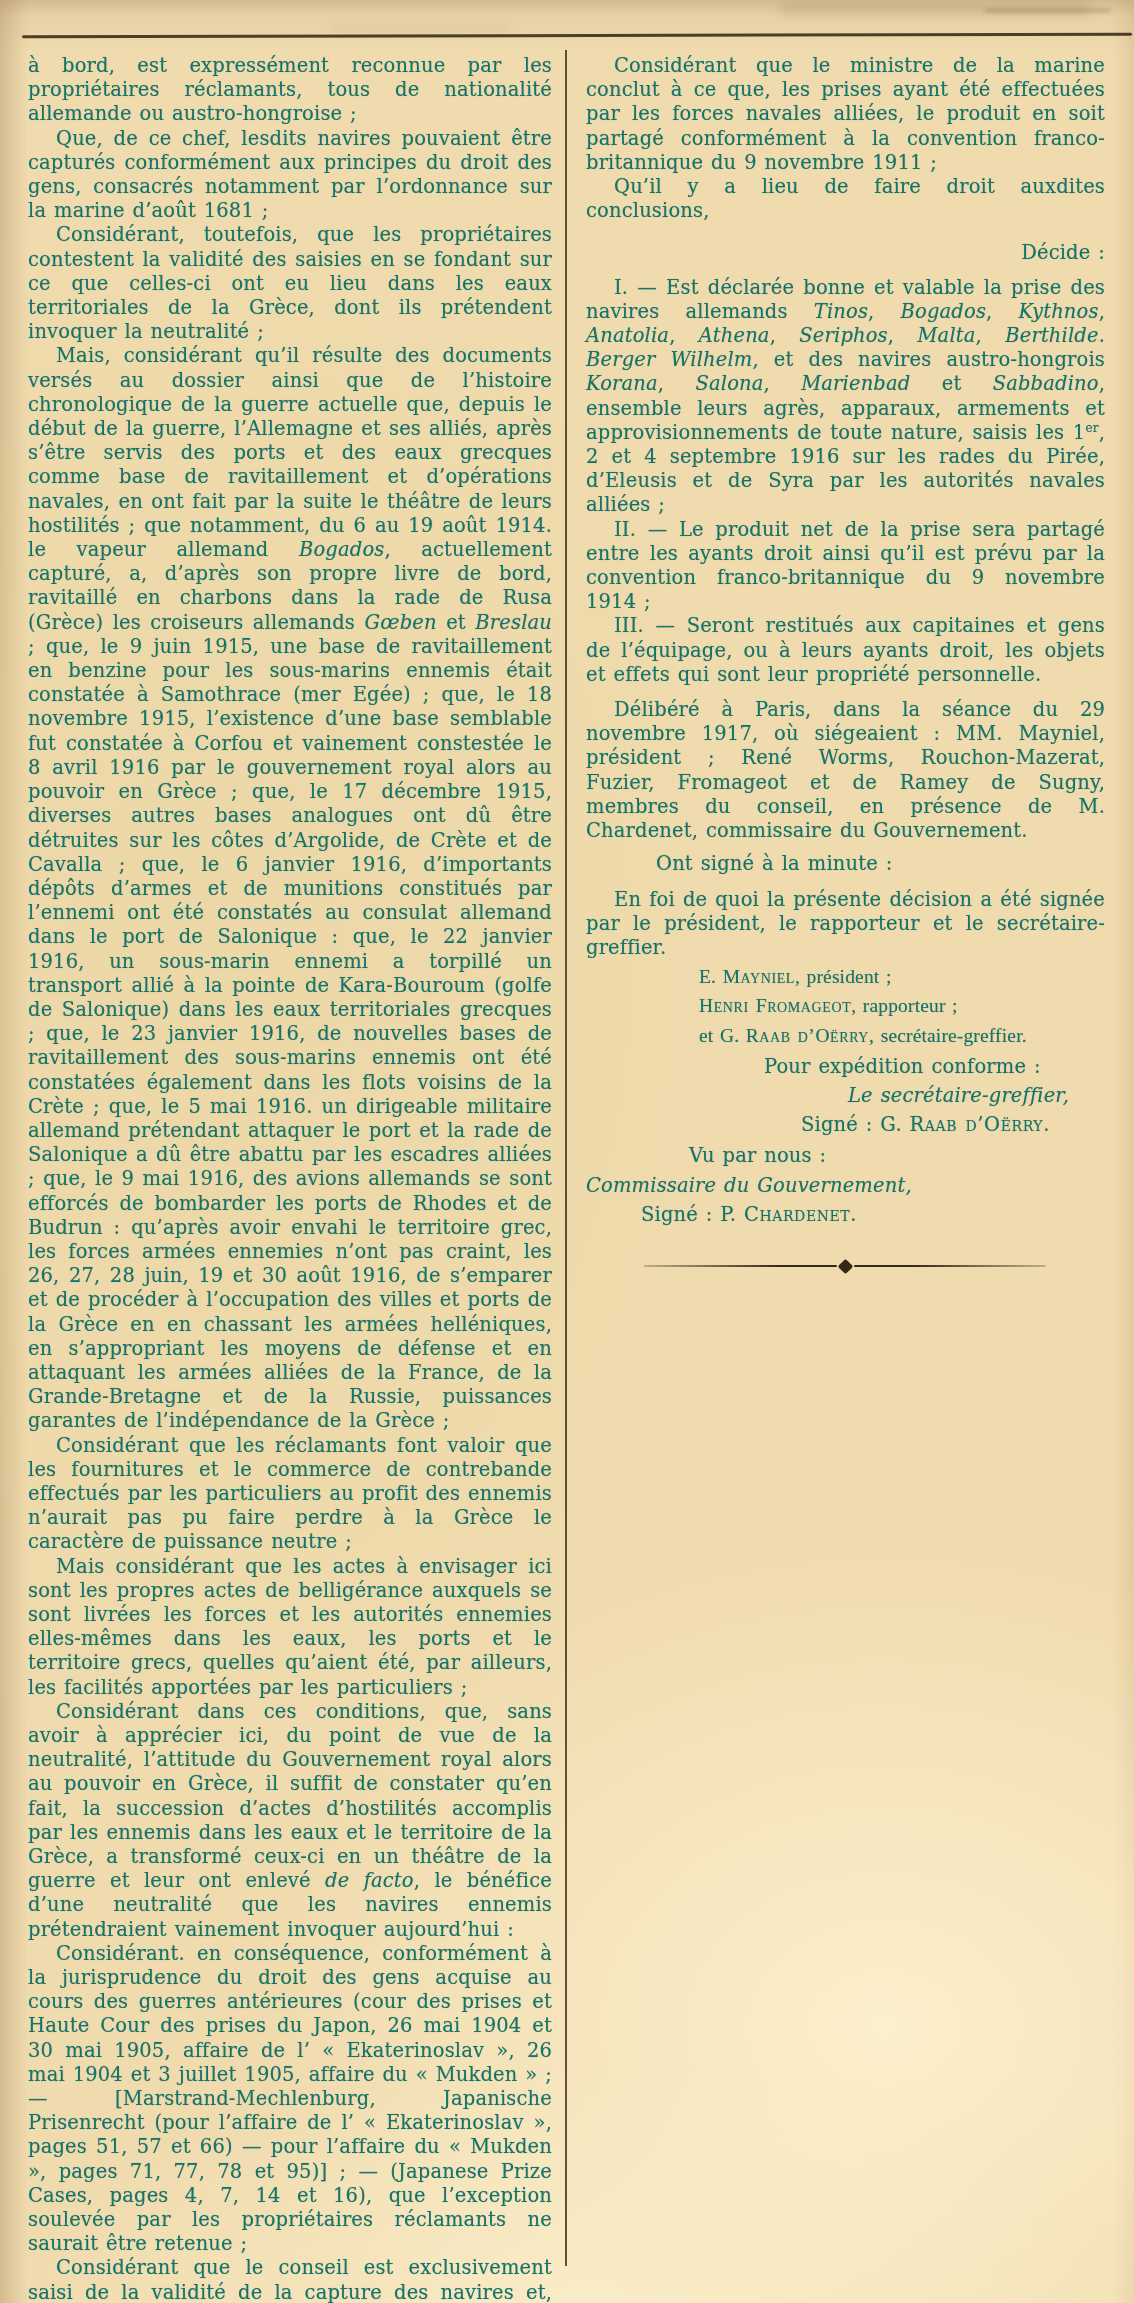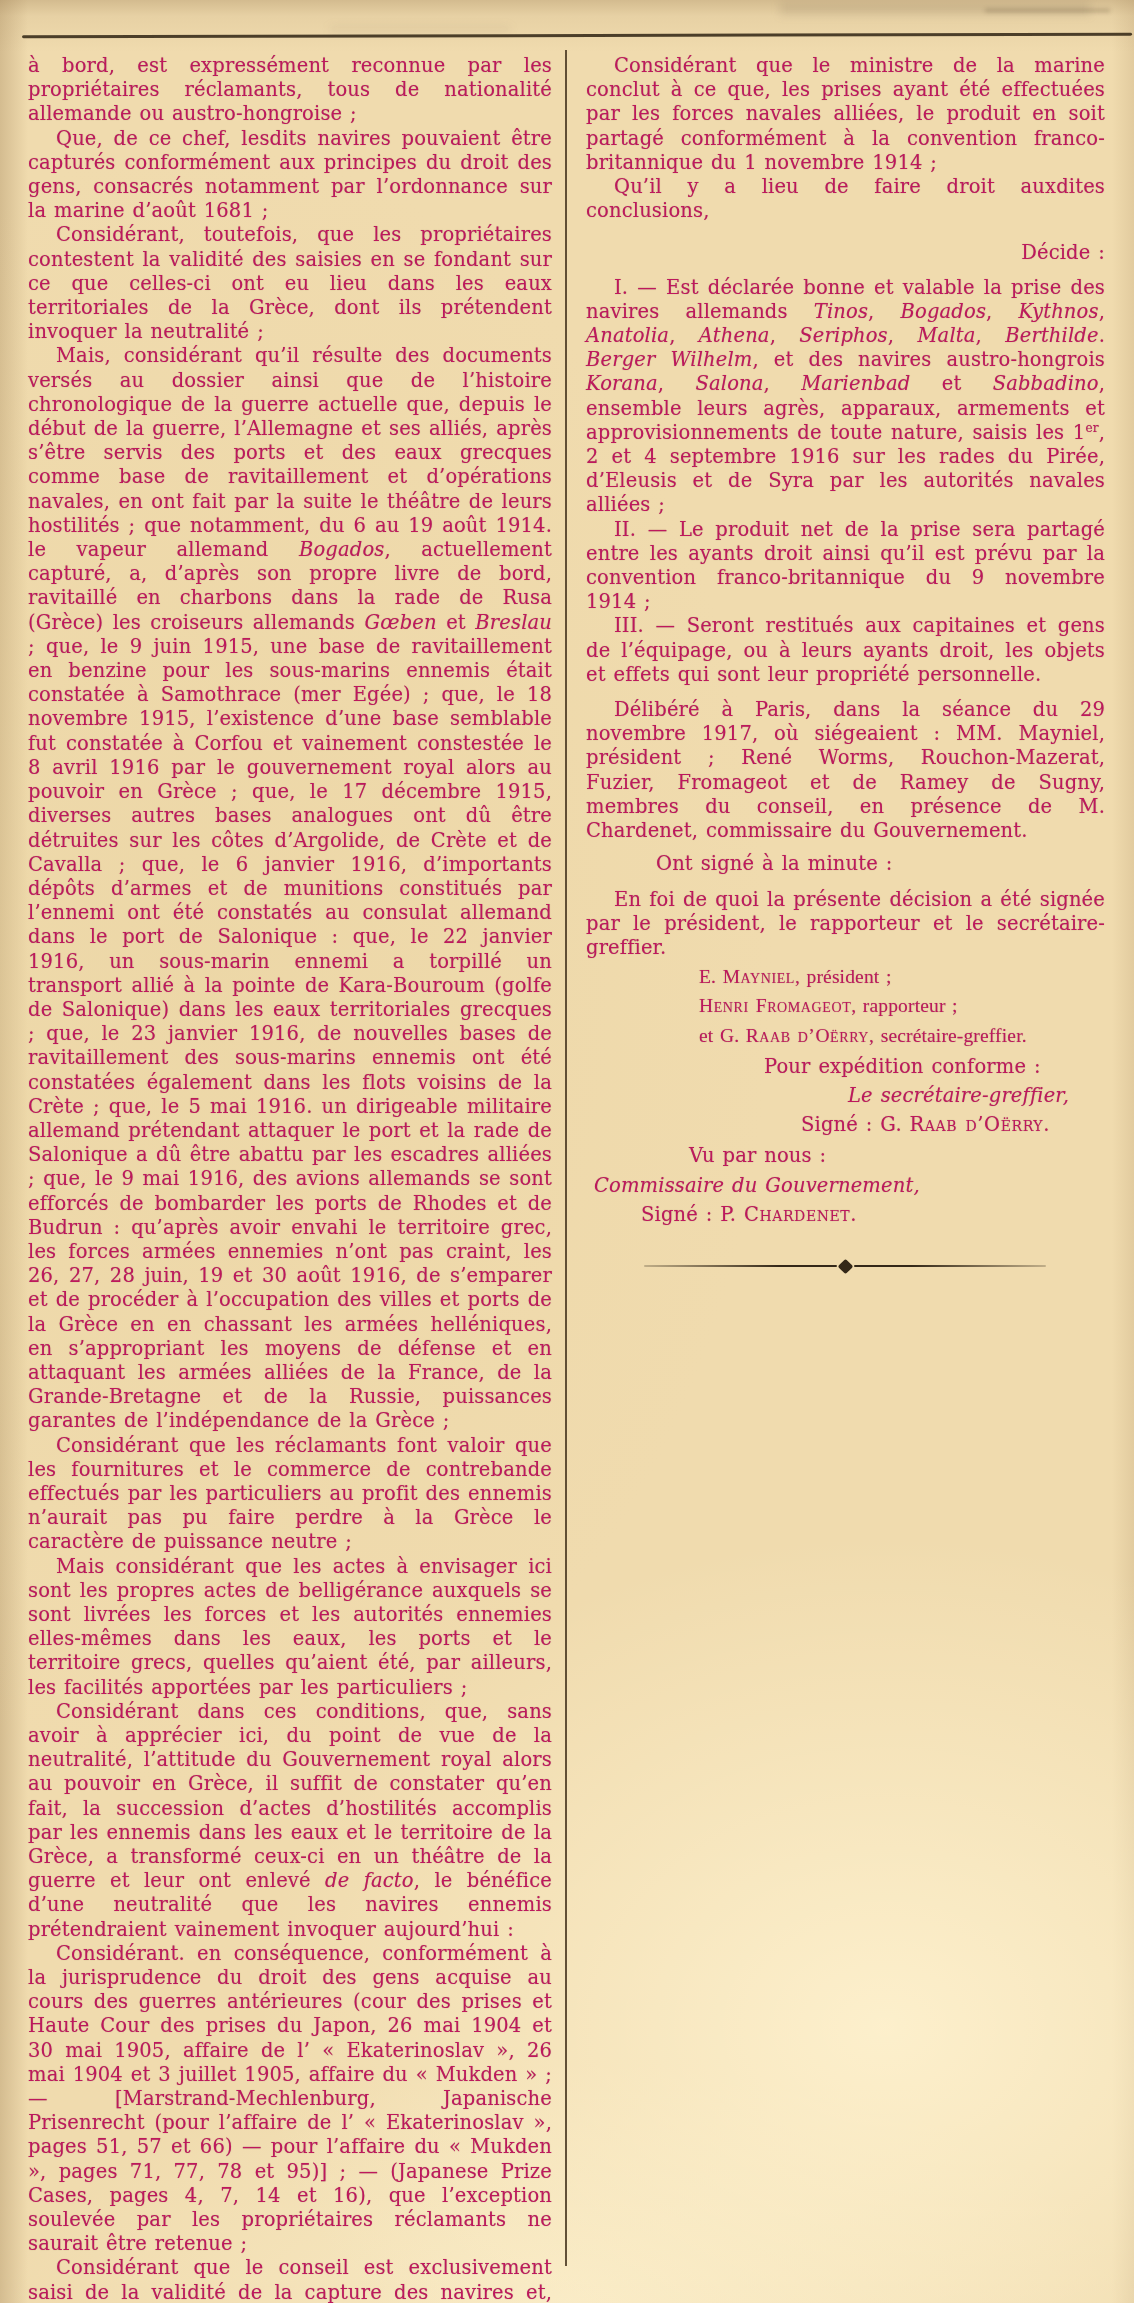--- a/index.html
+++ b/index.html
@@ -9,21 +9,21 @@
     background-color:#f0dbae;
     background-image:
       radial-gradient(ellipse 900px 700px at 78% 88%, rgba(255,243,209,.85), rgba(255,243,209,0) 70%),
       radial-gradient(ellipse 760px 1100px at 18% 42%, rgba(233,211,160,.5), rgba(233,211,160,0) 75%),
       radial-gradient(ellipse 700px 300px at 50% 100%, rgba(252,240,205,.7), rgba(252,240,205,0) 80%),
       linear-gradient(180deg, rgba(151,120,77,.32) 0px, rgba(151,120,77,.10) 16px, rgba(151,120,77,0) 52px),
       linear-gradient(90deg, rgba(140,108,66,.28) 0px, rgba(140,108,66,0) 28px),
       linear-gradient(270deg, rgba(140,108,66,.14) 0px, rgba(140,108,66,0) 22px);
     overflow:hidden;
   }
-  .page{position:relative;width:1134px;height:1845px;color:#be185d;}
+  .page{position:relative;width:1134px;height:1845px;color:#0f766e;}
   .smudge{position:absolute;pointer-events:none;}
   .smudge.s1{top:2px;left:780px;width:310px;height:13px;background:rgba(122,106,80,.16);filter:blur(4px);}
   .smudge.s2{top:9px;left:985px;width:125px;height:3px;background:rgba(86,70,46,.32);filter:blur(2px);}
   .smudge.s3{top:26px;left:330px;width:180px;height:6px;background:rgba(130,112,84,.10);filter:blur(4px);}
   .rule-top{position:absolute;left:22px;top:34px;width:1110px;height:3px;background:#3a2d1b;opacity:.9;transform:rotate(-0.12deg);border-radius:2px;}
   .rule-vert{position:absolute;left:565px;top:50px;width:2px;height:2216px;background:#483620;opacity:.85;}
   .col{
     position:absolute;top:54px;
     font-size:19.5px;line-height:24.2px;
     text-align:justify;
@@ -36,21 +36,21 @@
   .blk.cont{text-indent:0;}
   .blk.decide{text-indent:70px;text-align:right;margin:18px 0 10px;}
   .blk.spaced{margin-top:11px;}
   .blk.sig{text-align:left;text-indent:0;margin-top:5px;}
   .blk.sig-intro{margin-left:70px;margin-top:9px;}
   .blk.sig-name{margin-left:113px;font-family:Liberation Serif, serif;}
   .blk.sig-center{margin-left:178px;margin-top:7px;}
   .blk.sig-ital{margin-left:262px;font-style:italic;}
   .blk.sig-signed{margin-left:215px;}
   .blk.sig-vu{margin-left:103px;margin-top:7px;}
-  .blk.sig-comm{margin-left:8px;font-style:italic;}
+  .blk.sig-comm{margin-left:0;font-style:italic;}
   .blk.sig-signed2{margin-left:55px;}
   em{font-style:italic;}
   .sc{font-variant:small-caps;letter-spacing:.6px;}
   sup{font-size:.62em;vertical-align:super;line-height:0;}
   .ornament{display:flex;align-items:center;width:402px;margin:34px 0 0 58px;}
   .ornament .oline{flex:1;height:2px;background:linear-gradient(90deg, rgba(52,40,24,.25), #342818 70%);border-radius:1px;}
   .ornament .oline.rev{background:linear-gradient(270deg, rgba(52,40,24,.25), #342818 70%);}
   .ornament .diamond{width:11px;height:11px;background:#342818;transform:rotate(45deg);margin:0 3px;border-radius:2px;}
 </style>
 </head>
@@ -67,21 +67,21 @@
       <p class="blk ">Que, de ce chef, lesdits navires pouvaient être capturés conformément aux principes du droit des gens, consacrés notamment par l’ordonnance sur la marine d’août 1681 ;</p>
       <p class="blk ">Considérant, toutefois, que les propriétaires contestent la validité des saisies en se fondant sur ce que celles-ci ont eu lieu dans les eaux territoriales de la Grèce, dont ils prétendent invoquer la neutralité ;</p>
       <p class="blk ">Mais, considérant qu’il résulte des documents versés au dossier ainsi que de l’histoire chronologique de la guerre actuelle que, depuis le début de la guerre, l’Allemagne et ses alliés, après s’être servis des ports et des eaux grecques comme base de ravitaillement et d’opérations navales, en ont fait par la suite le théâtre de leurs hostilités ; que notamment, du 6 au 19 août 1914. le vapeur allemand <em>Bogados</em>, actuellement capturé, a, d’après son propre livre de bord, ravitaillé en charbons dans la rade de Rusa (Grèce) les croiseurs allemands <em>Gœben</em> et <em>Breslau</em> ; que, le 9 juin 1915, une base de ravitaillement en benzine pour les sous-marins ennemis était constatée à Samothrace (mer Egée) ; que, le 18 novembre 1915, l’existence d’une base semblable fut constatée à Corfou et vainement constestée le 8 avril 1916 par le gouvernement royal alors au pouvoir en Grèce ; que, le 17 décembre 1915, diverses autres bases analogues ont dû être détruites sur les côtes d’Argolide, de Crète et de Cavalla ; que, le 6 janvier 1916, d’importants dépôts d’armes et de munitions constitués par l’ennemi ont été constatés au consulat allemand dans le port de Salonique : que, le 22 janvier 1916, un sous-marin ennemi a torpillé un transport allié à la pointe de Kara-Bouroum (golfe de Salonique) dans les eaux territoriales grecques ; que, le 23 janvier 1916, de nouvelles bases de ravitaillement des sous-marins ennemis ont été constatées également dans les flots voisins de la Crète ; que, le 5 mai 1916. un dirigeable militaire allemand prétendant attaquer le port et la rade de Salonique a dû être abattu par les escadres alliées ; que, le 9 mai 1916, des avions allemands se sont efforcés de bombarder les ports de Rhodes et de Budrun : qu’après avoir envahi le territoire grec, les forces armées ennemies n’ont pas craint, les 26, 27, 28 juin, 19 et 30 août 1916, de s’emparer et de procéder à l’occupation des villes et ports de la Grèce en en chassant les armées helléniques, en s’appropriant les moyens de défense et en attaquant les armées alliées de la France, de la Grande-Bretagne et de la Russie, puissances garantes de l’indépendance de la Grèce ;</p>
       <p class="blk ">Considérant que les réclamants font valoir que les fournitures et le commerce de contrebande effectués par les particuliers au profit des ennemis n’aurait pas pu faire perdre à la Grèce le caractère de puissance neutre ;</p>
       <p class="blk ">Mais considérant que les actes à envisager ici sont les propres actes de belligérance auxquels se sont livrées les forces et les autorités ennemies elles-mêmes dans les eaux, les ports et le territoire grecs, quelles qu’aient été, par ailleurs, les facilités apportées par les particuliers ;</p>
       <p class="blk ">Considérant dans ces conditions, que, sans avoir à apprécier ici, du point de vue de la neutralité, l’attitude du Gouvernement royal alors au pouvoir en Grèce, il suffit de constater qu’en fait, la succession d’actes d’hostilités accomplis par les ennemis dans les eaux et le territoire de la Grèce, a transformé ceux-ci en un théâtre de la guerre et leur ont enlevé <em>de facto</em>, le bénéfice d’une neutralité que les navires ennemis prétendraient vainement invoquer aujourd’hui :</p>
       <p class="blk ">Considérant. en conséquence, conformément à la jurisprudence du droit des gens acquise au cours des guerres antérieures (cour des prises et Haute Cour des prises du Japon, 26 mai 1904 et 30 mai 1905, affaire de l’ « Ekaterinoslav », 26 mai 1904 et 3 juillet 1905, affaire du « Mukden » ; — [Marstrand-Mechlenburg, Japanische Prisenrecht (pour l’affaire de l’ « Ekaterinoslav », pages 51, 57 et 66) — pour l’affaire du « Mukden », pages 71, 77, 78 et 95)] ; — (Japanese Prize Cases, pages 4, 7, 14 et 16), que l’exception soulevée par les propriétaires réclamants ne saurait être retenue ;</p>
       <p class="blk ">Considérant que le conseil est exclusivement saisi de la validité de la capture des navires et, par conséquent, n’a pas à se prononcer en ce qui concerne leurs cargaisons ;</p>
     </div>
   <div class="col right">
-      <p class="blk ">Considérant que le ministre de la marine conclut à ce que, les prises ayant été effectuées par les forces navales alliées, le produit en soit partagé conformément à la convention franco-britannique du 1 novembre 1914 ;</p>
+      <p class="blk ">Considérant que le ministre de la marine conclut à ce que, les prises ayant été effectuées par les forces navales alliées, le produit en soit partagé conformément à la convention franco-britannique du 9 novembre 1911 ;</p>
       <p class="blk ">Qu’il y a lieu de faire droit auxdites conclusions,</p>
       <p class="blk decide">Décide :</p>
       <p class="blk ">I. — Est déclarée bonne et valable la prise des navires allemands <em>Tinos</em>, <em>Bogados</em>, <em>Kythnos</em>, <em>Anatolia</em>, <em>Athena</em>, <em>Seriphos</em>, <em>Malta</em>, <em>Berthilde</em>. <em>Berger Wilhelm</em>, et des navires austro-hongrois <em>Korana</em>, <em>Salona</em>, <em>Marienbad</em> et <em>Sabbadino</em>, ensemble leurs agrès, apparaux, armements et approvisionnements de toute nature, saisis les 1<sup>er</sup>, 2 et 4 septembre 1916 sur les rades du Pirée, d’Eleusis et de Syra par les autorités navales alliées ;</p>
       <p class="blk ">II. — Le produit net de la prise sera partagé entre les ayants droit ainsi qu’il est prévu par la convention franco-britannique du 9 novembre 1914 ;</p>
       <p class="blk ">III. — Seront restitués aux capitaines et gens de l’équipage, ou à leurs ayants droit, les objets et effets qui sont leur propriété personnelle.</p>
       <p class="blk spaced">Délibéré à Paris, dans la séance du 29 novembre 1917, où siégeaient : MM. Mayniel, président ; René Worms, Rouchon-Mazerat, Fuzier, Fromageot et de Ramey de Sugny, membres du conseil, en présence de M. Chardenet, commissaire du Gouvernement.</p>
       <p class="blk sig sig-intro">Ont signé à la minute :</p>
       <p class="blk spaced">En foi de quoi la présente décision a été signée par le président, le rapporteur et le secrétaire-greffier.</p>
       <p class="blk sig sig-name">E. <span class="sc">Mayniel</span>, président ;</p>
       <p class="blk sig sig-name"><span class="sc">Henri Fromageot</span>, rapporteur ;</p>

